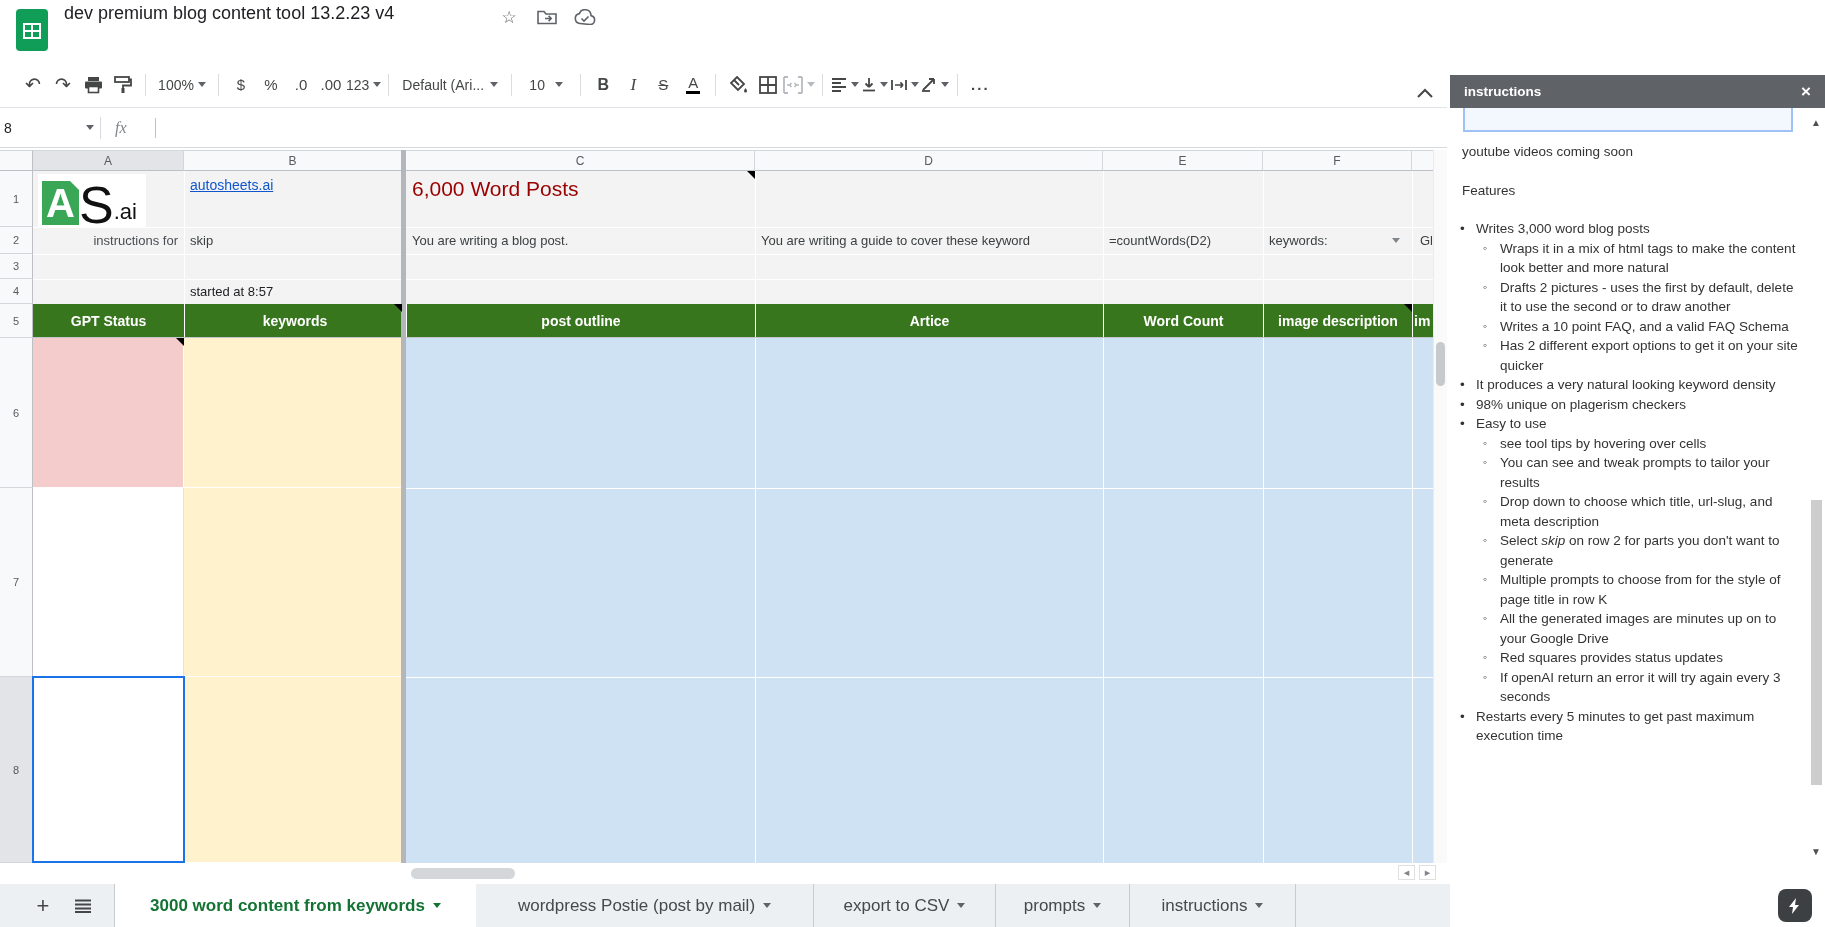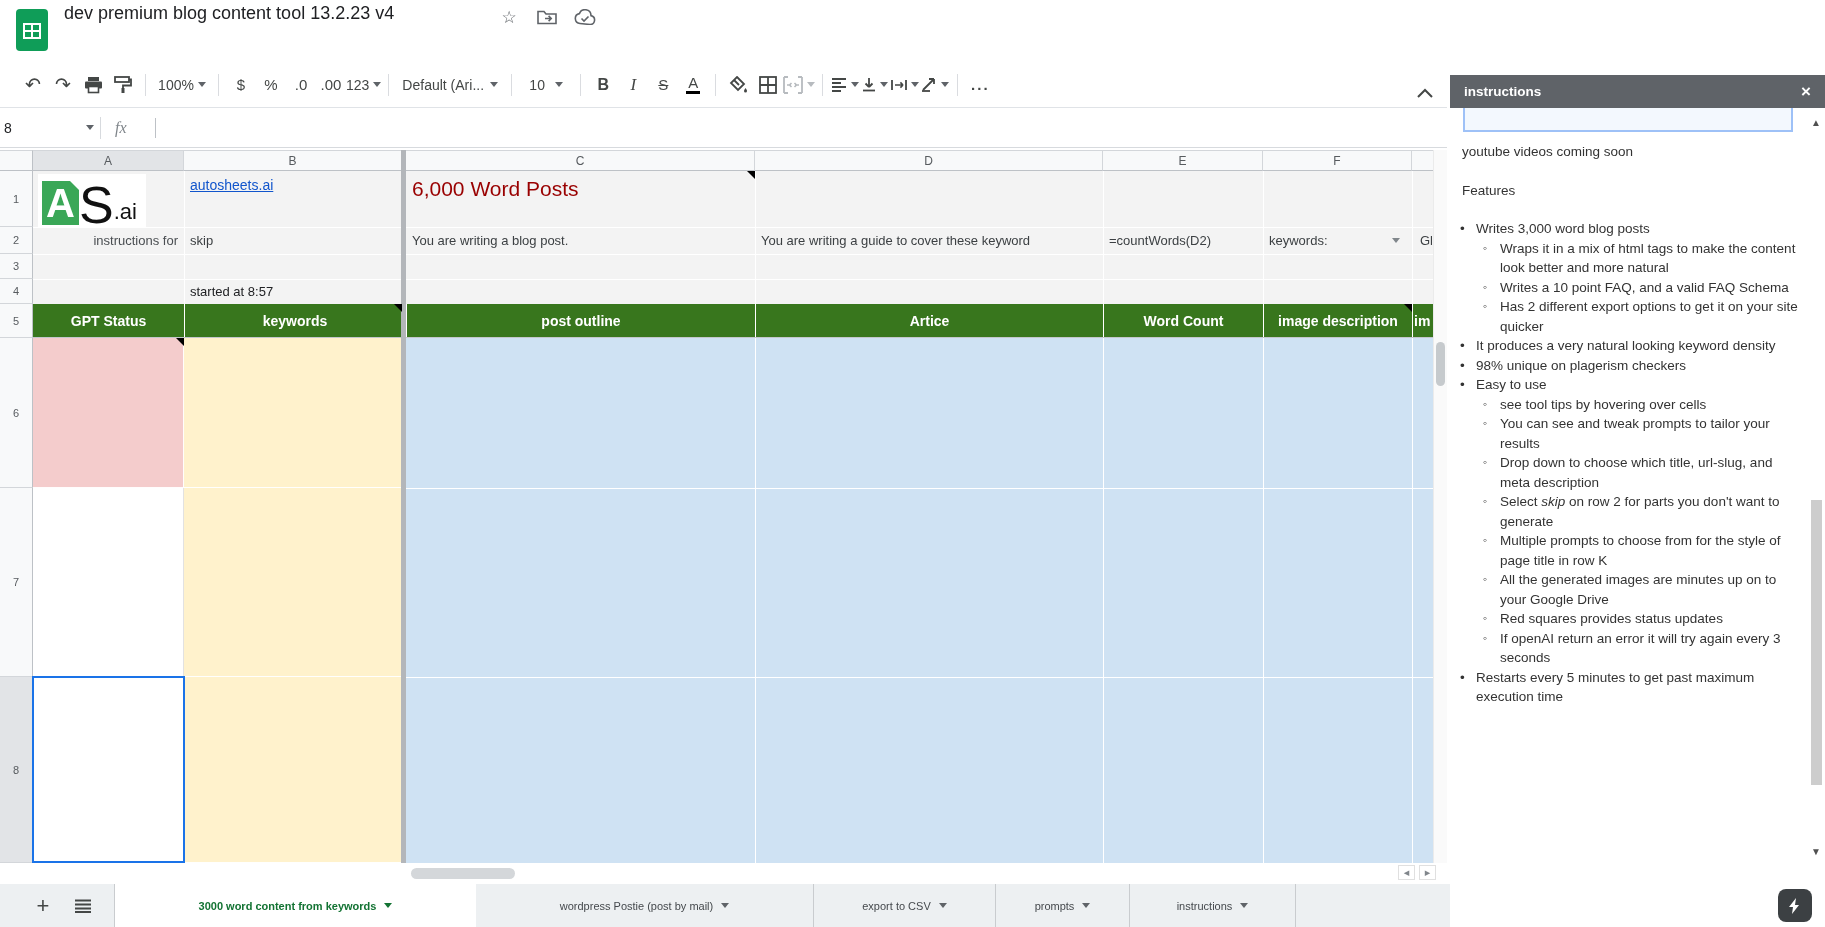--- a/index.html
+++ b/index.html
@@ -67,21 +67,21 @@
   .vthumb { position:absolute; left:2px; width:9px; border-radius:5px; background:#c6cacd; }
   .hscroll-strip { left:0; top:863px; width:1447px; height:21px; background:#fff; }
   .hthumb { position:absolute; left:411px; top:5px; width:104px; height:11px; border-radius:6px; background:#d4d7da; }
   .hs-arrows { position:absolute; left:1398px; top:2px; display:flex; gap:4px; color:#80868b; font-size:11px; }
   .hs-arrows div { width:17px; height:15px; border:1px solid #e0e0e0; display:flex; align-items:center; justify-content:center; background:#fff; }
 
   
   .tabbar { left:0; top:884px; width:1450px; height:43px; background:#edf0f2; display:flex; align-items:stretch; }
   .tabbar-left { display:flex; align-items:center; gap:14px; padding:0 18px 0 30px; }
   .tabbtn { width:26px; height:26px; display:flex; align-items:center; justify-content:center; color:#444746; font-size:22px; }
-  .sheet-tab { display:flex; align-items:center; justify-content:center; gap:8px; font-size:11px; color:#45494d; padding:0 18px; border-right:1px solid #c9cccf; white-space:nowrap; }
+  .sheet-tab { display:flex; align-items:center; justify-content:center; gap:8px; font-size:17px; color:#45494d; padding:0 18px; border-right:1px solid #c9cccf; white-space:nowrap; }
   .sheet-tab.active { background:#fff; color:#137333; font-weight:bold; border-right:none; border-left:1px solid #c9cccf; }
 
   
   .sidebar { left:1450px; top:0; width:375px; height:927px; background:#fff; }
   .sb-head { position:absolute; left:0; top:75px; width:375px; height:33px; background:#5f6368; color:#fff; display:flex; align-items:center; justify-content:space-between; padding:0 14px; }
   .sb-title { font-size:13.5px; font-weight:bold; }
   .sb-close { font-size:17px; font-weight:bold; }
   .sb-inputbox { position:absolute; left:13px; top:108px; width:330px; height:24px; border:2px solid #9ec1f7; border-top:none; background:#f3f8fe; }
   .sb-content { position:absolute; left:4px; top:142px; width:348px; font-size:13.5px; color:#333; line-height:19.5px; }
   .sb-content .para { margin-bottom:19px; padding-left:8px; }
@@ -416,20 +416,21 @@
       <span class="sb-close">×</span>
     </div>
     <div class="sb-inputbox"></div>
     <div class="sb-content">
       <div class="para">youtube videos coming soon</div>
       <div class="para">Features</div>
       <ul class="l1">
         <li><span>Writes 3,000 word blog posts</span>
           <ul class="l2">
             <li>Wraps it in a mix of html tags to make the content look better and more natural</li>
+            <li>Drafts 2 pictures - uses the first by default, delete it to use the second or to draw another</li>
             <li>Writes a 10 point FAQ, and a valid FAQ Schema</li>
             <li>Has 2 different export options to get it on your site quicker</li>
           </ul>
         </li>
         <li>It produces a very natural looking keyword density</li>
         <li>98% unique on plagerism checkers</li>
         <li><span>Easy to use</span>
           <ul class="l2">
             <li>see tool tips by hovering over cells</li>
             <li>You can see and tweak prompts to tailor your results</li>

